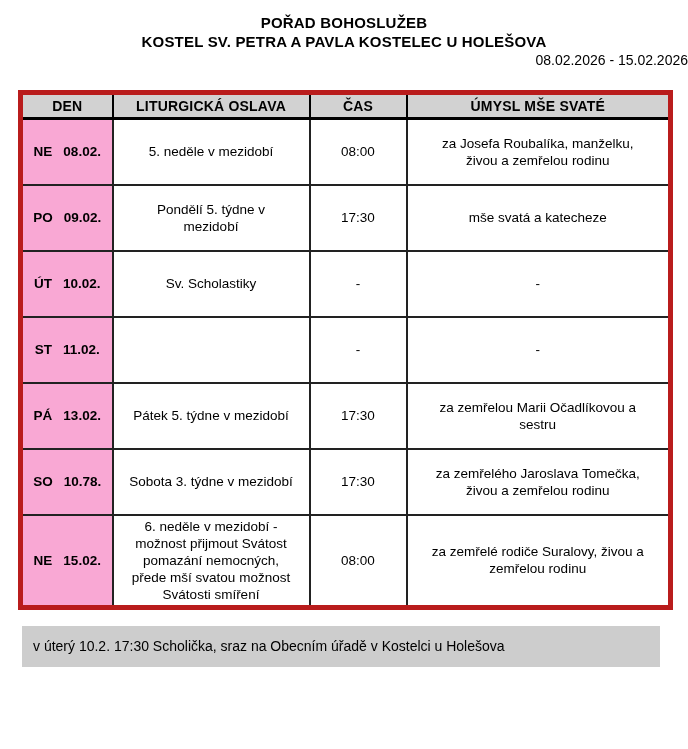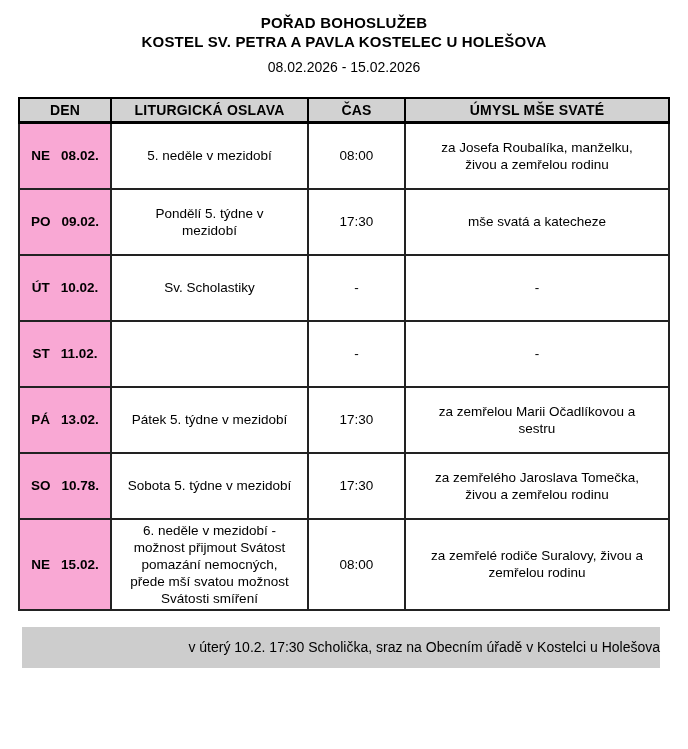--- a/index.html
+++ b/index.html
@@ -10,29 +10,29 @@
     height: 749px;
     font-family: "Liberation Sans", sans-serif;
     color: #000000;
     overflow: hidden;
   }
   .page { width: 688px; height: 730px; position: relative; }
 
   
   .doc-header { text-align: center; padding-top: 13px; }
   .title-line { font-weight: bold; font-size: 15px; line-height: 19px; letter-spacing: 0.2px; }
-  .date-range { font-size: 14px; line-height: 18px; margin-top: 7px; }
+  .date-range { font-size: 14px; line-height: 18px; margin-top: 0; text-align: right; }
 
   
   table.schedule {
     border-collapse: collapse;
     table-layout: fixed;
     width: 650px;
     margin: 21px 0 0 18px;
-    border: 2px solid #b91c1c;
+    border: 5px solid #b91c1c;
   }
   table.schedule th {
     background: #d2d2d2;
     font-size: 14px;
     font-weight: bold;
     height: 22px;
     padding: 0;
     border: 2px solid #000;
     border-bottom: 3px solid #000;
     letter-spacing: 0.2px;
@@ -61,21 +61,20 @@
   .footer-note {
     margin: 16px 0 0 22px;
     width: 638px;
     height: 41px;
     background: #cdcdcd;
     display: flex;
     align-items: center;
     box-sizing: border-box;
     padding-left: 11px;
     font-size: 14px;
-    justify-content: flex-end;
   }
 </style>
 </head>
 <body>
 
 <div class="page">
 
   <div class="doc-header">
     <div class="title-line">POŘAD BOHOSLUŽEB</div>
     <div class="title-line">KOSTEL SV. PETRA A PAVLA KOSTELEC U HOLEŠOVA</div>
@@ -126,21 +125,21 @@
         </tr>
         <tr>
           <td class="day-cell"><span class="day-abbr">PÁ</span><span>13.02.</span></td>
           <td>Pátek 5. týdne v mezidobí</td>
           <td>17:30</td>
           <td>za zemřelou Marii Očadlíkovou a
 sestru</td>
         </tr>
         <tr>
           <td class="day-cell"><span class="day-abbr">SO</span><span>10.78.</span></td>
-          <td>Sobota 5. týdne v mezidobí</td>
+          <td>Sobota 3. týdne v mezidobí</td>
           <td>17:30</td>
           <td>za zemřelého Jaroslava Tomečka,
 živou a zemřelou rodinu</td>
         </tr>
         <tr>
           <td class="day-cell"><span class="day-abbr">NE</span><span>15.02.</span></td>
           <td>6. neděle v mezidobí -
 možnost přijmout Svátost
 pomazání nemocných,
 přede mší svatou možnost

